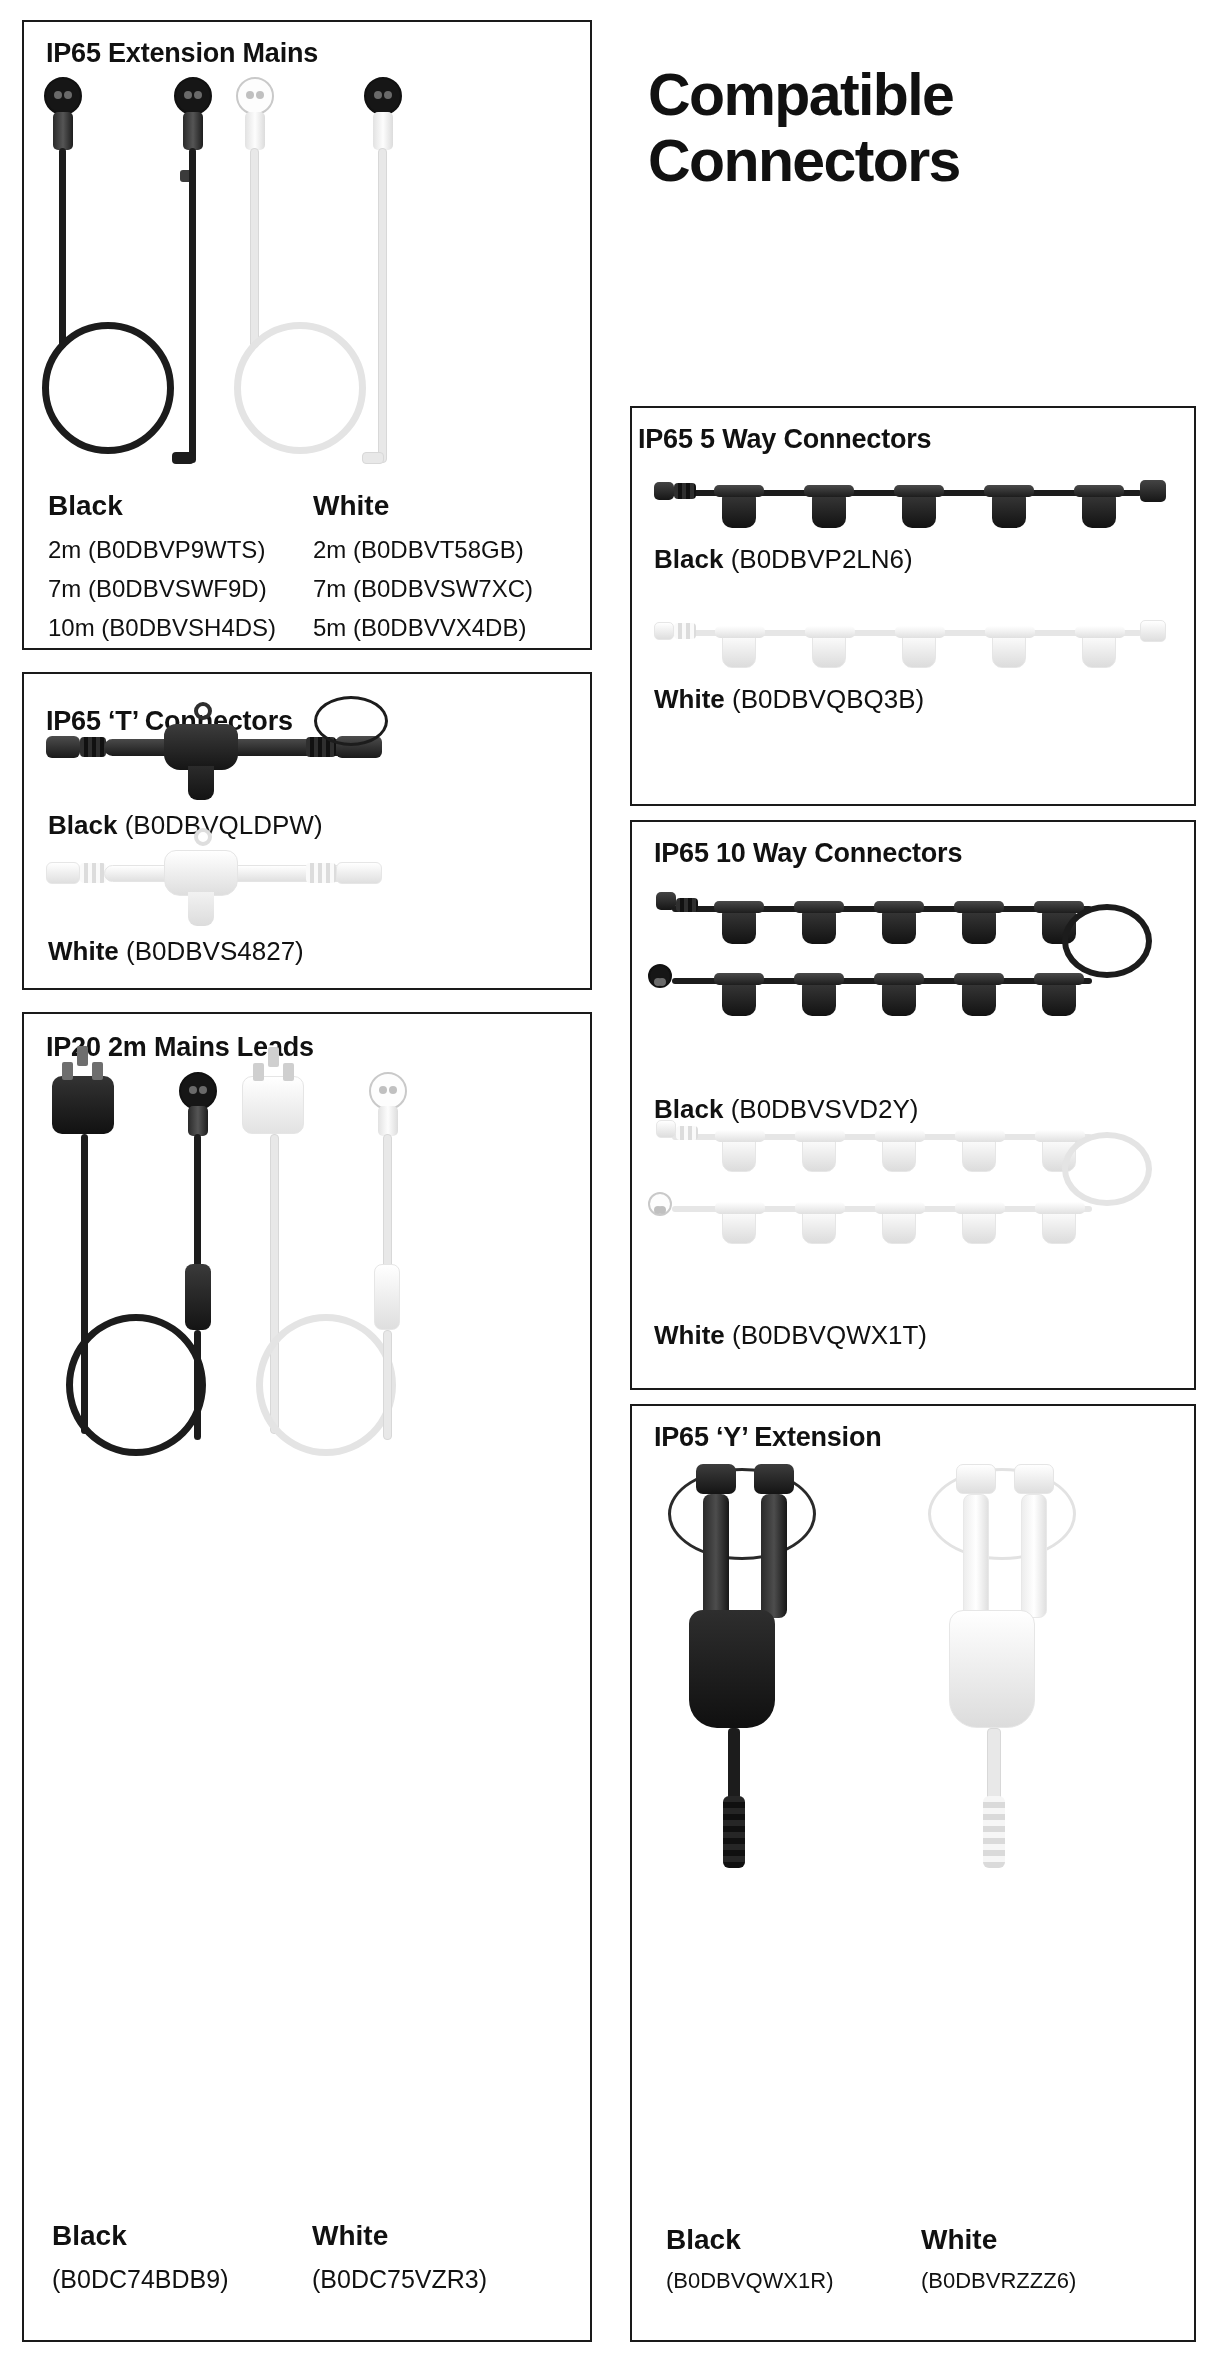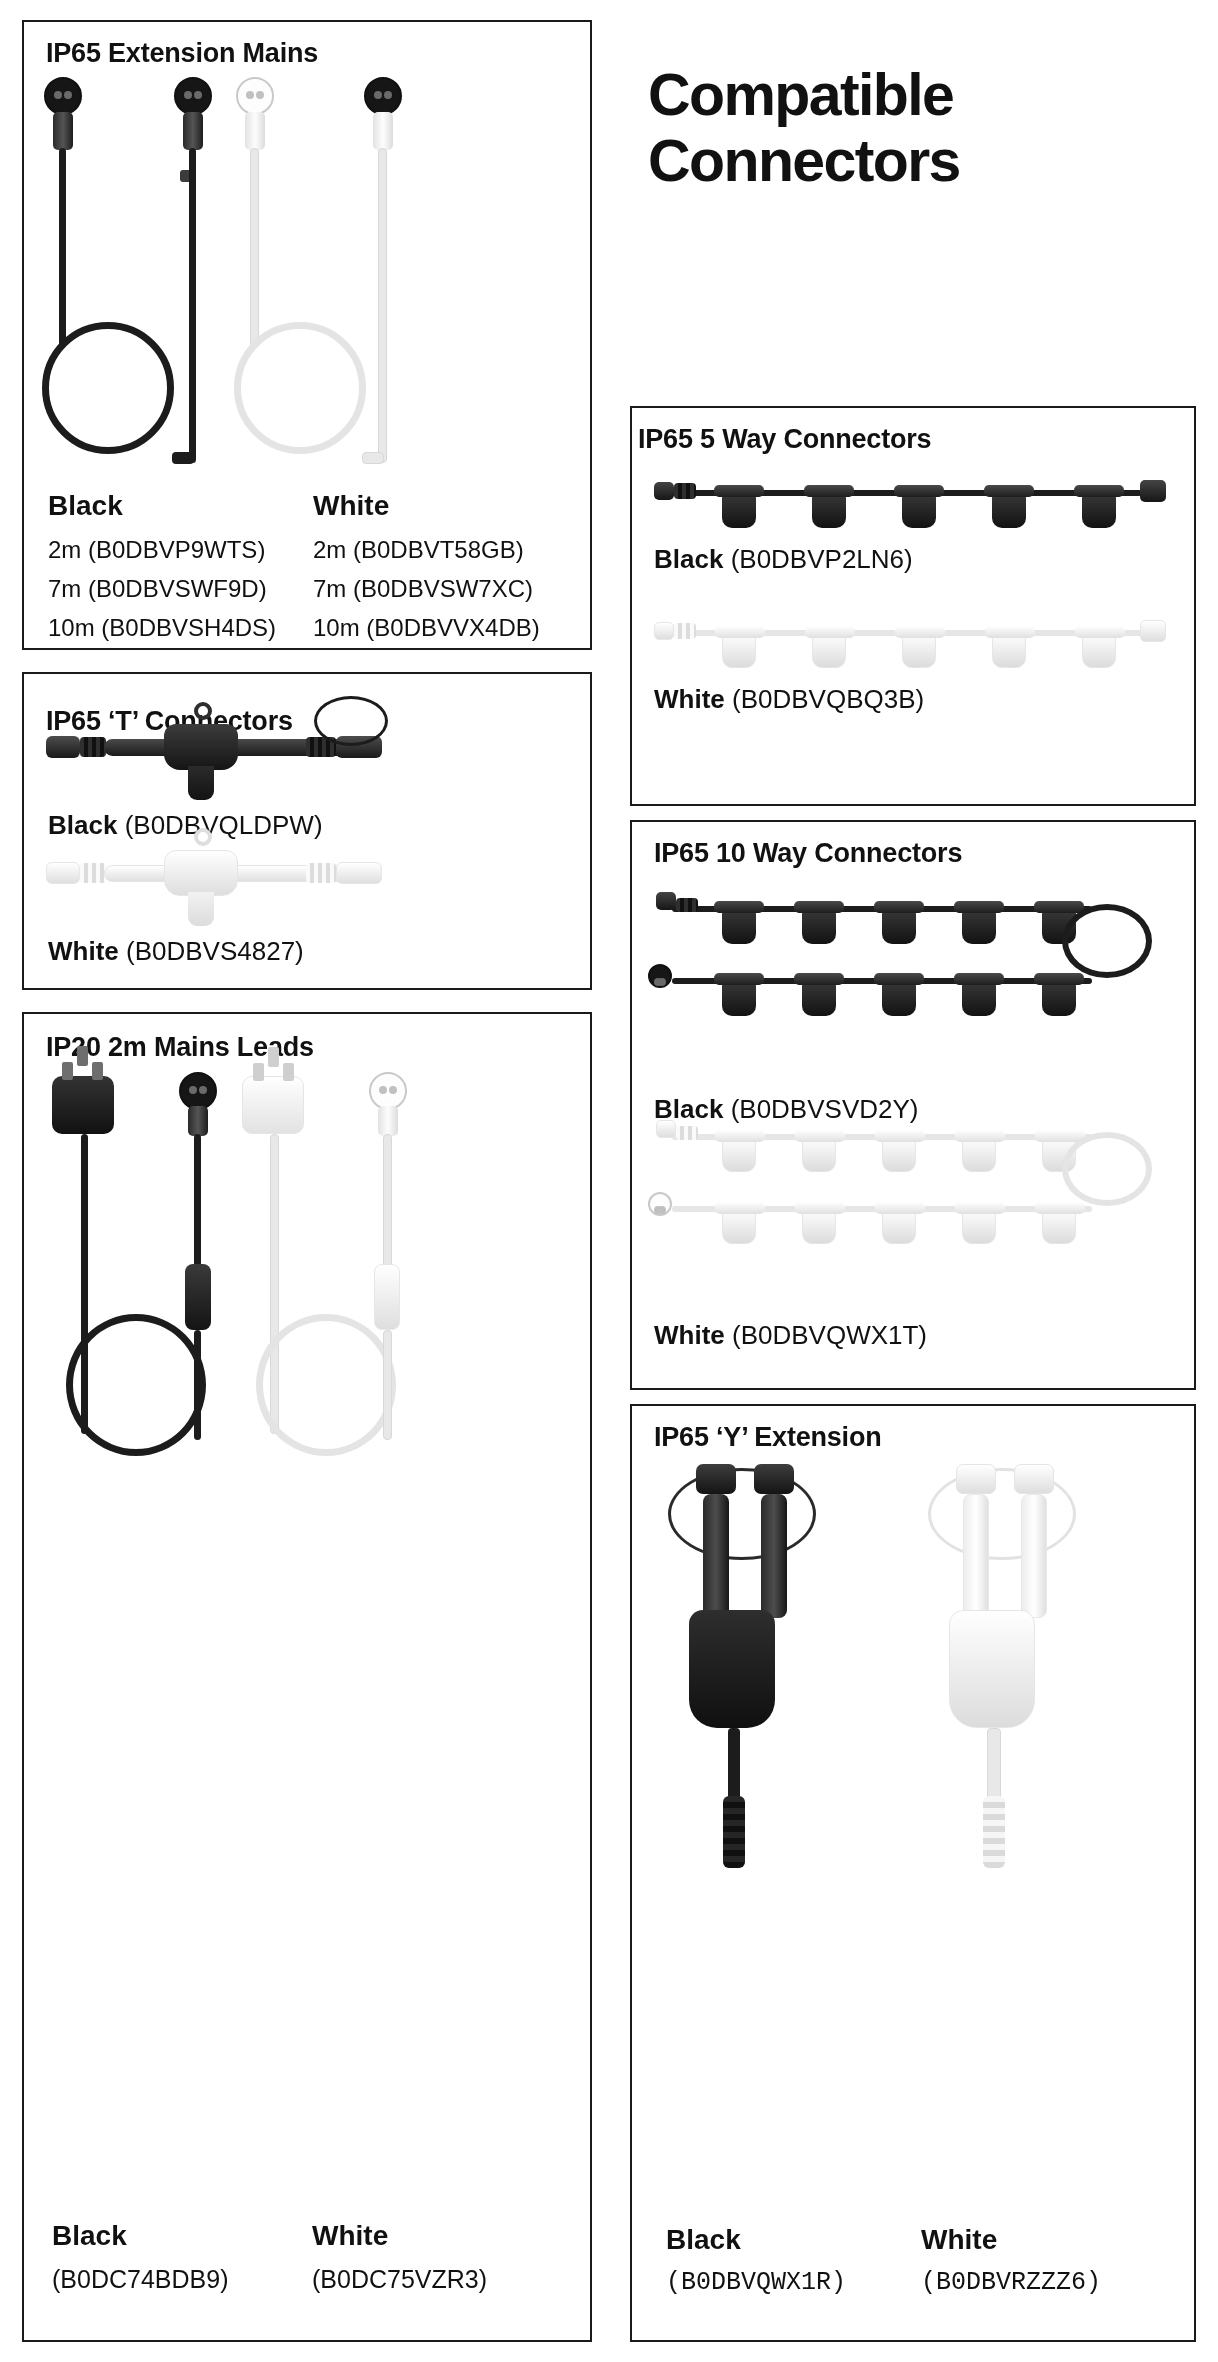--- a/index.html
+++ b/index.html
@@ -114,21 +114,21 @@
   #panel-y .panel-title { position: absolute; left: 22px; top: 16px; }
   .y-cols {
     position: absolute;
     left: 34px;
     top: 818px;
     width: 510px;
     display: flex;
   }
   .y-col { width: 50%; }
   .y-col .variant-name { display: block; margin-bottom: 7px; }
-  .y-col .code-line { font-size: 25px; font-family: Liberation Mono, monospace; }
+  .y-col .code-line { font-size: 22px; }
 
   
   .art { position: absolute; }
 
   
   .cap-round {
     position: absolute;
     width: 38px; height: 38px;
     border-radius: 50%;
     background: #161616;
@@ -358,21 +358,21 @@
       <div class="ext-col">
         <span class="variant-name">Black</span>
         <div class="code-line">2m (B0DBVP9WTS)</div>
         <div class="code-line">7m (B0DBVSWF9D)</div>
         <div class="code-line">10m (B0DBVSH4DS)</div>
       </div>
       <div class="ext-col">
         <span class="variant-name">White</span>
         <div class="code-line">2m (B0DBVT58GB)</div>
         <div class="code-line">7m (B0DBVSW7XC)</div>
-        <div class="code-line">10m (B0DBVVX4DB)</div>
+        <div class="code-line">5m (B0DBVVX4DB)</div>
       </div>
     </div>
   </div>
 
   <div class="panel" id="panel-t">
     <div class="panel-title">IP65 ‘T’ Connectors</div>
 
     <div class="art">
       <div class="connpill" style="left:22px; top:62px; width:34px;"></div>
       <div class="ribbed" style="left:56px; top:63px; width:26px;"></div>

